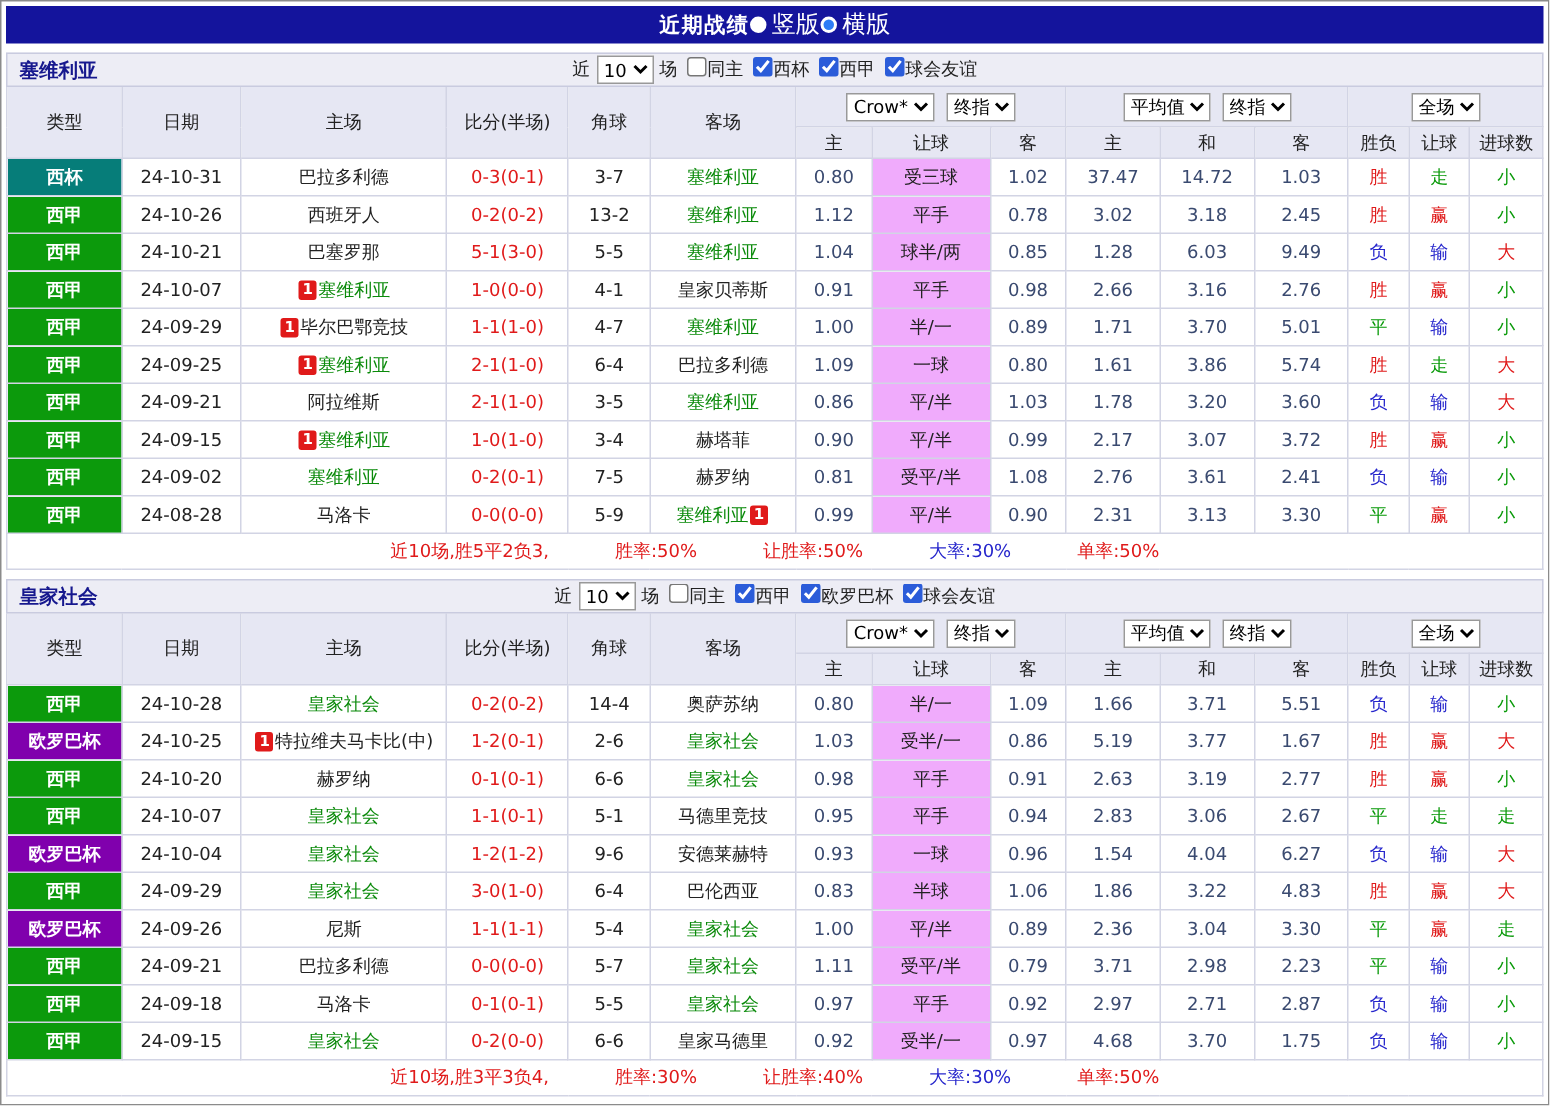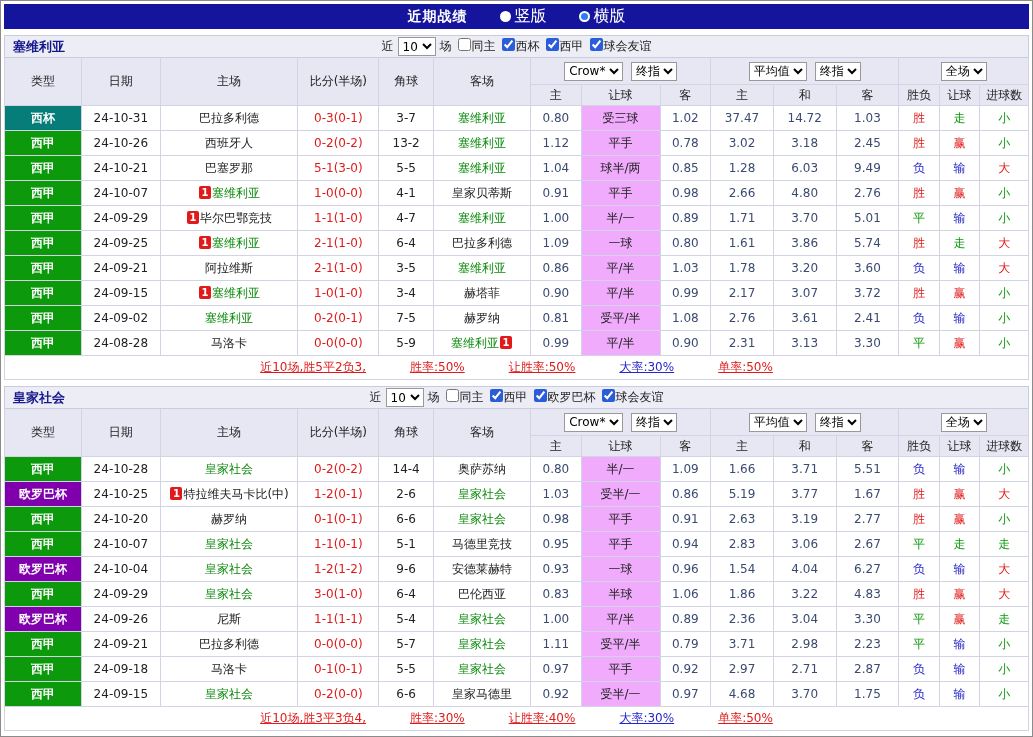--- a/index.html
+++ b/index.html
@@ -1,21 +1,21 @@
 <!DOCTYPE html>
 <html><head>
 <meta charset="utf-8">
 <style>
   * { margin:0; padding:0; box-sizing:border-box; }
   html,body { width:1033px; height:737px; background:#fff; overflow:hidden;
     font-family:"DejaVu Sans","Liberation Sans",sans-serif; font-size:12px; color:#222; }
   .frame { width:1033px; height:737px; border:1px solid #8b8b8b; padding:3px; background:#fff; }
 
   
-  .topbar { height:25px; background:#14149c; color:#fff; display:flex; align-items:center; justify-content:center; gap:32px; }
+  .topbar { height:25px; background:#14149c; color:#fff; display:flex; align-items:center; justify-content:center; gap:0; }
   .topbar .title { font-weight:bold; font-size:14px; letter-spacing:1px; }
   .mode { display:inline-flex; align-items:center; cursor:pointer; font-size:16px; }
   .radio { width:11px; height:11px; border-radius:50%; background:#fff; display:inline-block; position:relative; margin-right:4px; }
   .radio.on::after { content:''; position:absolute; inset:2px; border-radius:50%; background:#2e7df6; }
 
   
   .section { margin-top:6px; }
   .secbar { height:23px; background:#ededf5; border:1px solid #c9cbdf; display:flex; align-items:center; position:relative; }
   .teamname { position:absolute; left:8px; font-weight:bold; color:#16188e; font-size:13px; }
   .filterbar { margin:0 auto; display:flex; align-items:center; gap:2px; }
@@ -33,21 +33,21 @@
   td.ttype { color:#fff; font-weight:bold; }
   .t-liga { background:#0c9a0c; }
   .t-copa { background:#067d79; }
   .t-europa { background:#8000ad; }
   .score { color:#e01a1a; }
   .self { color:#0a8a0a; }
   .num { color:#3a4a70; }
   .badge { display:inline-block; background:#e01a1a; color:#fff; font-size:10px; line-height:13px; width:12px; height:13px; border-radius:2px; margin:0 1px; font-weight:bold; vertical-align:1px; }
   .c-red { color:#e01a1a; } .c-green { color:#0a9a0a; } .c-blue { color:#2626cc; }
   tr.sumrow td { height:24px; background:#fff; font-size:12px; }
-  tr.sumrow span { margin:0 22px;text-decoration:underline; }
+  tr.sumrow span { margin:0 22px; }
 </style>
 </head>
 <body>
 
 <div class="frame">
 
   <div class="topbar">
     <span class="title">近期战绩</span>
     <span class="mode">
       <span class="radio"></span>
@@ -190,21 +190,21 @@
             <td class="ttype t-liga">西甲</td>
             <td>24-10-07</td>
             <td><span class="badge">1</span><span class="self">塞维利亚</span></td>
             <td class="score">1-0(0-0)</td>
             <td>4-1</td>
             <td><span class="">皇家贝蒂斯</span></td>
             <td class="num">0.91</td>
             <td class="hc">平手</td>
             <td class="num">0.98</td>
             <td class="num">2.66</td>
-            <td class="num">4.80</td>
+            <td class="num">3.16</td>
             <td class="num">2.76</td>
             <td class="c-red">胜</td>
             <td class="c-red">赢</td>
             <td class="c-green">小</td>
           </tr>
           <tr>
             <td class="ttype t-liga">西甲</td>
             <td>24-09-29</td>
             <td><span class="badge">1</span><span class="">毕尔巴鄂竞技</span></td>
             <td class="score">1-1(1-0)</td>

